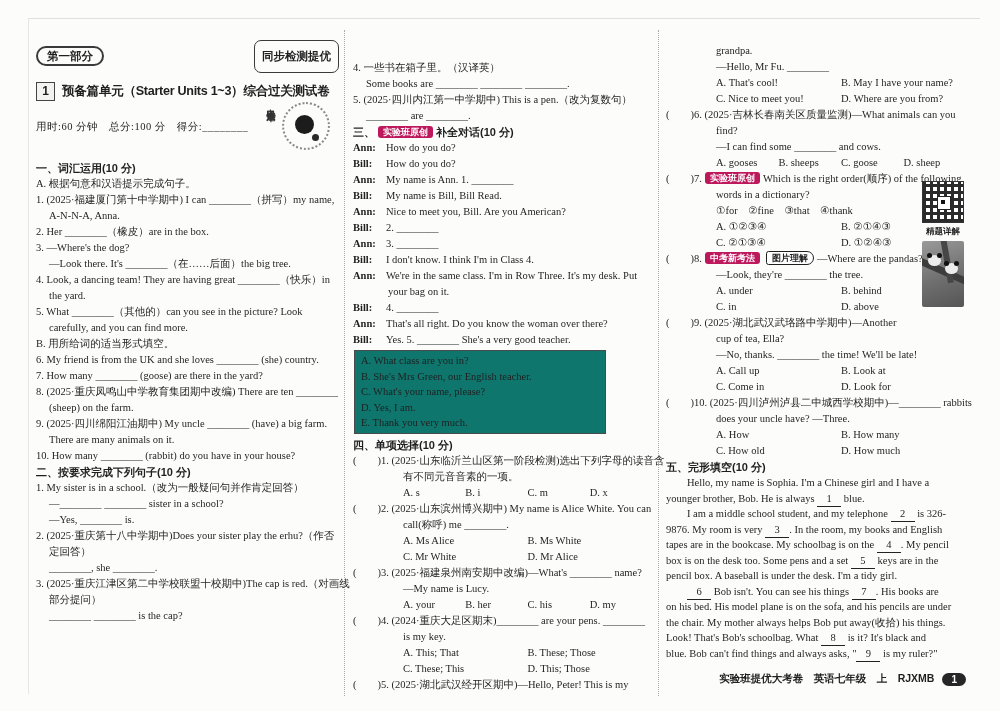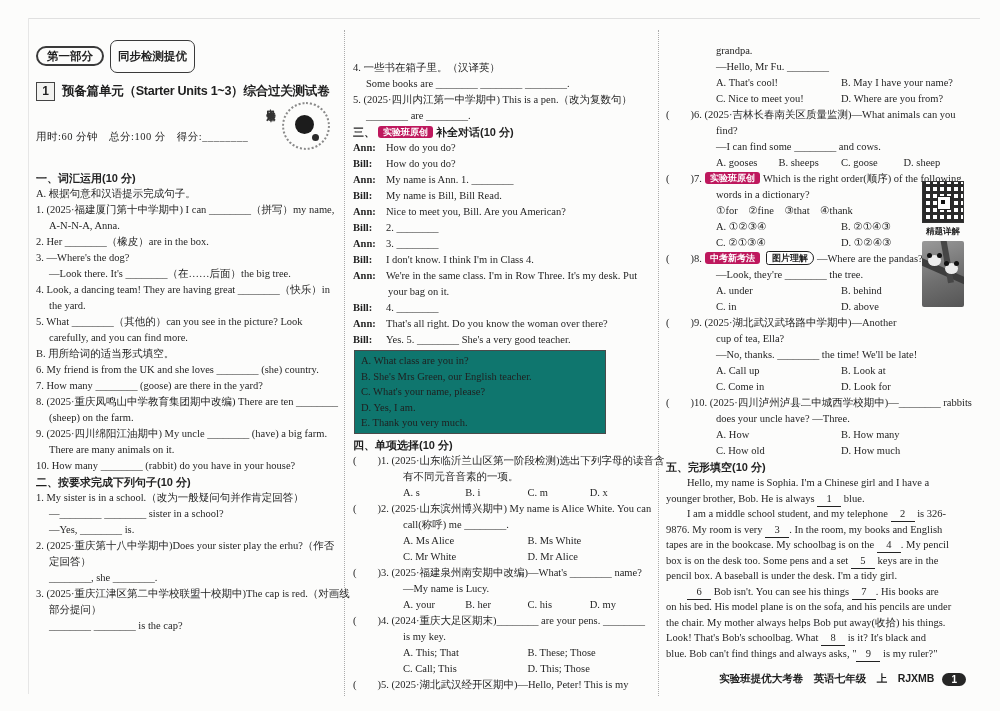--- a/index.html
+++ b/index.html
@@ -8,31 +8,31 @@
   .edge-top{position:absolute;left:28px;top:18px;width:952px;height:1px;background:#e0e0e0;}
   .edge-left{position:absolute;left:28px;top:18px;width:1px;height:676px;background:#e6e6e6;}
   .vsep{position:absolute;top:30px;height:666px;border-left:1px dotted #ababab;width:0;}
   .v1{left:344px;} .v2{left:658px;}
   .col{position:absolute;}
   .c1{left:36px;top:40px;width:303px;}
   .c2{left:353px;top:36px;width:299px;}
   .c3{left:666px;top:19px;width:300px;}
   
   .hrow{margin-top:6px;height:20px;display:flex;align-items:center;gap:6px;
-        font-family:"Liberation Sans","DejaVu Sans",sans-serif;}
+        font-family:"Liberation Sans","DejaVu Sans",sans-serif;justify-content:space-between;}
   .part-badge{border:2px solid #3a3a3a;border-radius:11px;padding:0 9px;height:16px;line-height:16px;
         font-weight:bold;font-size:11.5px;}
   .part-title{border:1.5px solid #3a3a3a;border-radius:7px;padding:8px 7px;height:15px;line-height:15px;
         font-weight:bold;font-size:11.5px;}
   .trow{margin-top:14px;height:22px;display:flex;align-items:center;
         font-family:"Liberation Sans","DejaVu Sans",sans-serif;}
   .num-box{display:inline-block;border:1.2px solid #444;width:17px;height:17px;line-height:17px;
         text-align:center;font-weight:bold;font-size:12px;margin-right:7px;background:#f2f2f0;}
   .test-title{font-weight:bold;font-size:12.6px;white-space:nowrap;letter-spacing:-0.3px;}
-  .irow{margin-top:28px;height:16px;font-size:10.5px;letter-spacing:0.5px;}
+  .irow{margin-top:18px;height:16px;font-size:10.5px;letter-spacing:0.5px;}
   .stamp{position:absolute;left:228px;top:60px;width:72px;height:52px;}
   .stamp-label{position:absolute;left:0;top:2px;writing-mode:vertical-rl;font-size:9px;font-weight:bold;
         font-family:"Liberation Sans","DejaVu Sans",sans-serif;letter-spacing:1px;color:#333;}
   .stamp-ring{position:absolute;left:18px;top:2px;width:44px;height:44px;border:2px dotted #8a8a8a;
         border-radius:50%;}
   .stamp-core{position:absolute;left:31px;top:15px;width:19px;height:19px;background:#1c1c1c;border-radius:50%;}
   .stamp-dot{position:absolute;left:48px;top:34px;width:7px;height:7px;background:#2a2a2a;border-radius:50%;}
   
   .lines{margin-top:24px;}
   .line{height:16px;line-height:16px;white-space:nowrap;}
@@ -193,21 +193,21 @@
           <span class="copt">C. his</span>
           <span class="copt">D. my</span>
         </div>
         <div class="line">(　　)4. (2024·重庆大足区期末)________ are your pens. ________</div>
         <div class="line i3">is my key.</div>
         <div class="line i3 cols">
           <span class="copt">A. This; That</span>
           <span class="copt">B. These; Those</span>
         </div>
         <div class="line i3 cols">
-          <span class="copt">C. Call; This</span>
+          <span class="copt">C. These; This</span>
           <span class="copt">D. This; Those</span>
         </div>
         <div class="line">(　　)5. (2025·湖北武汉经开区期中)—Hello, Peter! This is my</div>
       </div>
   </div>
 
   <div class="col c3">
     <div class="lines" id="col2">
         <div class="line i3">grandpa.</div>
         <div class="line i3">—Hello, Mr Fu. ________</div>

